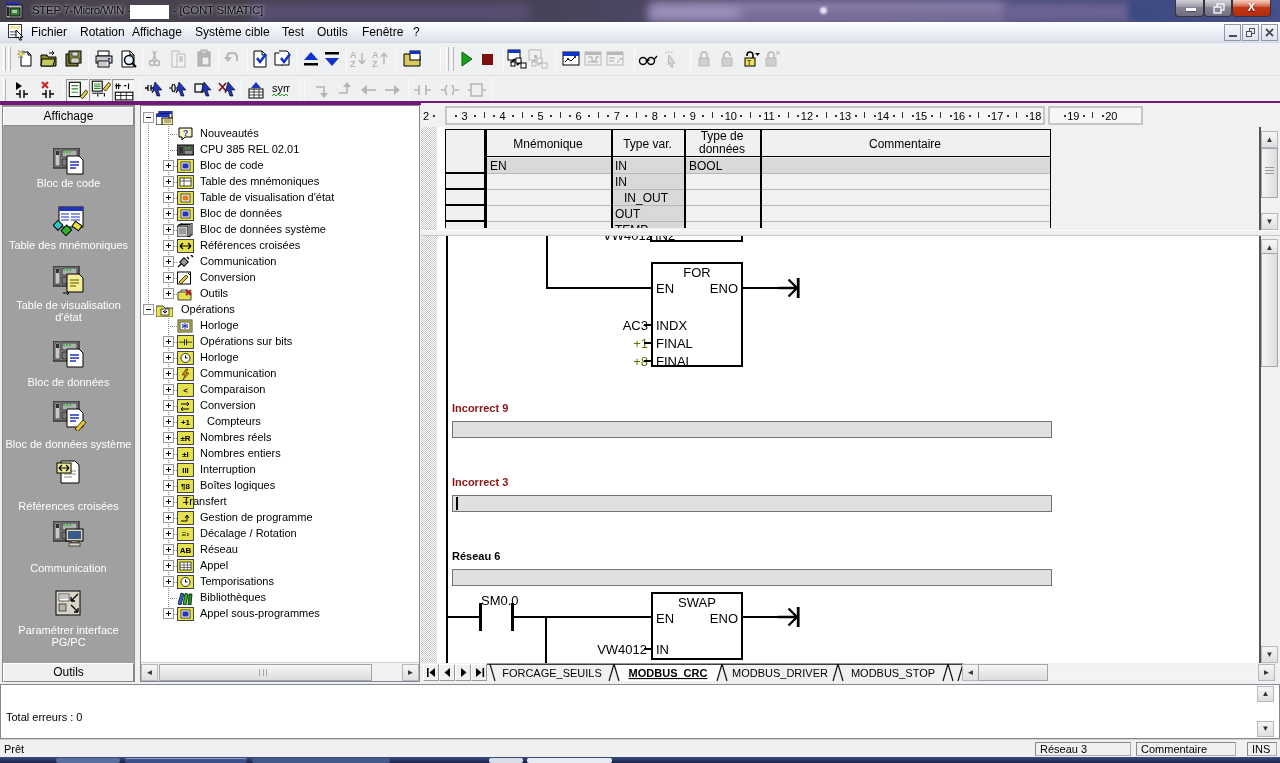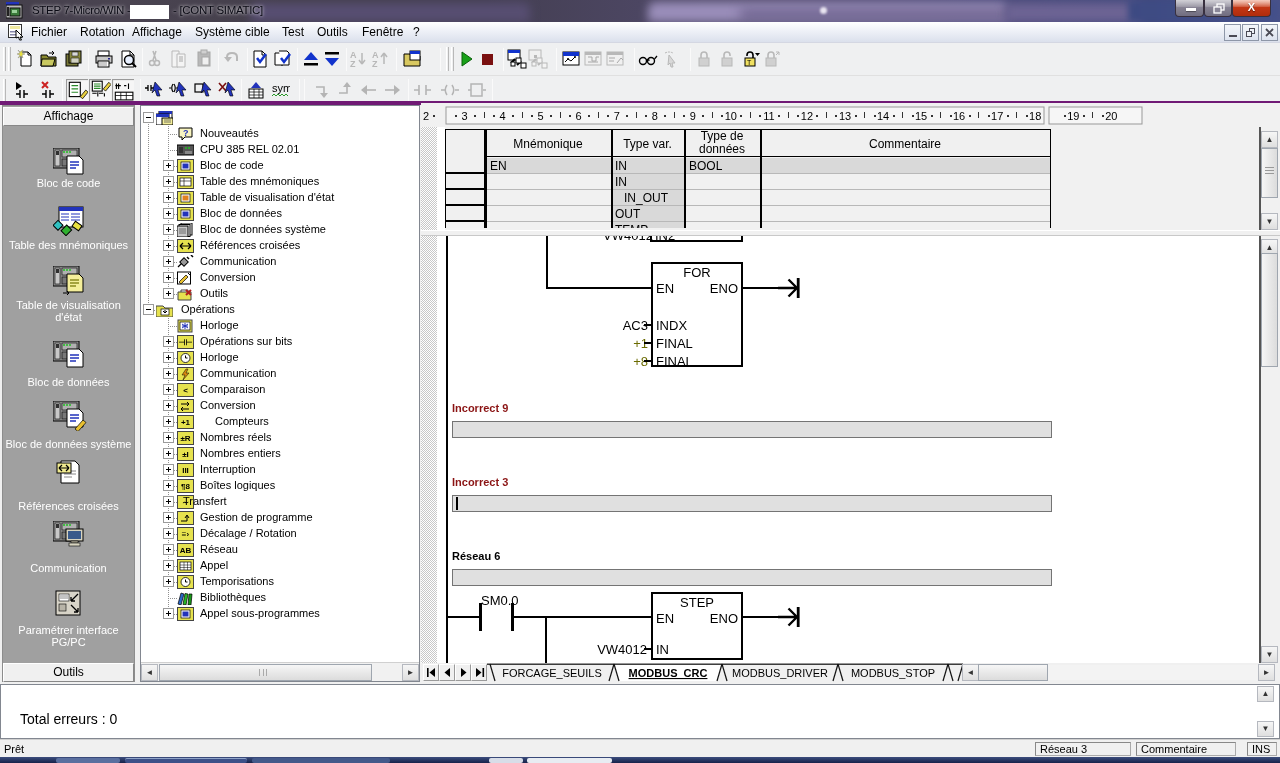--- a/index.html
+++ b/index.html
@@ -794,21 +794,21 @@
 <div class="trow" style="left:59px;top:293px">Conversion</div>
 <div class="doth" style="left:27px;top:316px;width:9px"></div>
 <div class="ebox" style="left:22px;top:310px">
       <i></i>
       <b></b>
     </div>
 <svg class="abs" style="left:36px;top:309px" width="17" height="14" viewBox="0 0 17 14">
       <rect x="0.5" y="0.5" width="16" height="13" fill="#e6e24e" stroke="#444"></rect>
       <text x="8.5" y="10" font-size="8" font-weight="bold" text-anchor="middle" fill="#000">+1</text>
     </svg>
-<div class="trow" style="left:74px;top:309px">Compteurs</div>
+<div class="trow" style="left:66px;top:309px">Compteurs</div>
 <div class="doth" style="left:27px;top:332px;width:9px"></div>
 <div class="ebox" style="left:22px;top:326px">
       <i></i>
       <b></b>
     </div>
 <svg class="abs" style="left:36px;top:325px" width="17" height="14" viewBox="0 0 17 14">
       <rect x="0.5" y="0.5" width="16" height="13" fill="#e6e24e" stroke="#444"></rect>
       <text x="8.5" y="10" font-size="8" font-weight="bold" text-anchor="middle" fill="#000">±R</text>
     </svg>
 <div class="trow" style="left:59px;top:325px">Nombres réels</div>
@@ -1094,21 +1094,21 @@
       <div class="abs" style="left:19px;top:261px;width:1.5px;height:13px;background:#000"></div>
       <div class="netT" style="left:15px;top:314px;color:#000">Réseau 6</div>
       <div class="netbox" style="left:15px;top:333px"></div>
       <div class="lwire" style="left:11px;top:380px;width:31px;height:2px"></div>
       <div class="lwire" style="left:42px;top:367px;width:3px;height:28px"></div>
       <div class="lwire" style="left:74px;top:367px;width:3px;height:28px"></div>
       <div class="ltext" style="left:44px;top:357px">SM0.0</div>
       <div class="lwire" style="left:77px;top:380px;width:137px;height:2px"></div>
       <div class="lwire" style="left:108px;top:381px;width:2px;height:46px"></div>
       <div class="lblock" style="left:214px;top:356px;width:92px;height:68px"></div>
-      <div class="ltext" style="left:214px;top:359px;width:92px;text-align:center">STEP</div>
+      <div class="ltext" style="left:214px;top:359px;width:92px;text-align:center">SWAP</div>
       <div class="ltext" style="left:219px;top:375px">EN</div>
       <div class="ltext" style="left:214px;top:375px;width:87px;text-align:right">ENO</div>
       <div class="lwire" style="left:306px;top:380px;width:44px;height:2px"></div>
       <svg class="abs" style="left:341px;top:369px" width="24" height="24" viewBox="0 0 24 24">
         <path d="M0 12 H19 M10.5 3.5 L19 12 M10.5 20.5 L19 12" stroke="#000" stroke-width="2.4" fill="none"></path>
         <rect x="18.8" y="2" width="2.8" height="20" fill="#000"></rect>
       </svg>
       <div class="ltext" style="left:140px;top:406px;width:70px;text-align:right">VW4012</div>
       <div class="lwire" style="left:207px;top:412px;width:7px;height:2px"></div>
       <div class="ltext" style="left:219px;top:406px">IN</div>
@@ -1160,21 +1160,21 @@
         <text x="406.0" y="14" font-size="11" text-anchor="middle" font-weight="normal" fill="#000">MODBUS_STOP</text>
         <text x="468.5" y="14" font-size="11" text-anchor="middle" font-weight="normal" fill="#000"></text>
       </svg>
       <div class="sbarrow" style="left:541px;top:1px">◄</div>
       <div class="sbthumbh" style="left:557px;top:1px;width:70px;height:17px"></div>
       <div class="abs" style="left:627px;top:2px;width:210px;height:15px;background:#f3f3f3"></div>
       <div class="sbarrow" style="left:837px;top:1px">►</div>
     </div>
   </div>
 <div id="outputwin">
- <div class="abs" style="left:19px;top:26px;font-size:14px;color:#000">Total erreurs : 0</div>
+ <div class="abs" style="left:5px;top:26px;font-size:11px;color:#000">Total erreurs : 0</div>
  <div class="sbarrow" style="left:1256px;top:1px;height:16px;line-height:14px">▲</div>
  <div class="sbarrow" style="left:1256px;top:36px;height:16px;line-height:14px">▼</div>
 </div>
 <div id="statusbar">
  <div class="abs" style="left:4px;top:3px">Prêt</div>
  <div class="stbox" style="left:1035px;width:96px">Réseau 3</div>
  <div class="stbox" style="left:1136px;width:100px">Commentaire</div>
  <div class="stbox" style="left:1247px;width:30px">INS</div>
 </div>
 <div id="taskbar">

